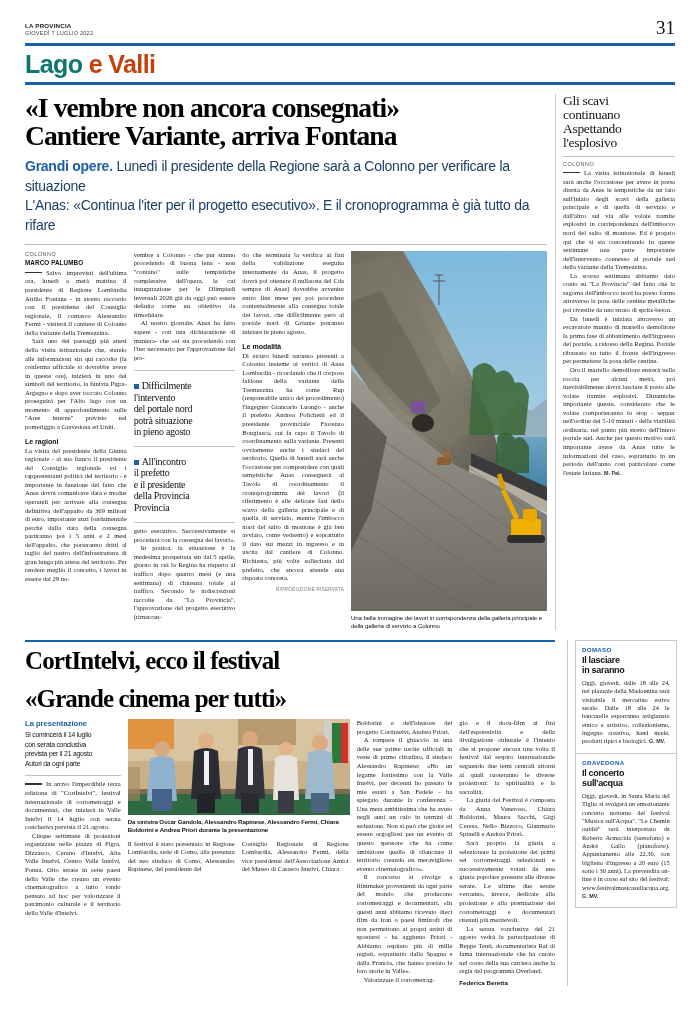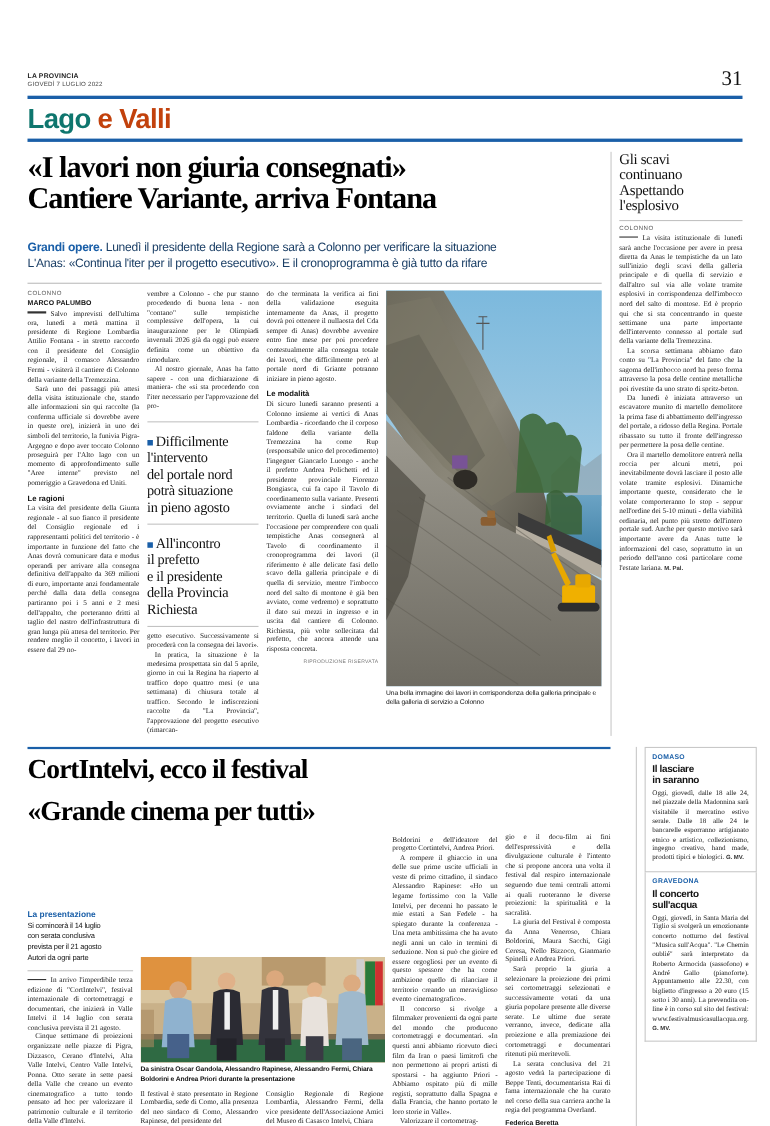--- a/index.html
+++ b/index.html
@@ -7,21 +7,21 @@
     width: 700px; height: 1024px;
     background: #ffffff;
     font-family: "Liberation Serif", serif;
     color: #111;
     overflow: hidden;
   }
   .page { width: 700px; height: 1024px; position: relative; padding: 0 25px; }
 
   
   .masthead { display: flex; align-items: flex-end; justify-content: space-between;
-              padding-top: 64px; }
+              padding-top: 20px; }
   .masthead-left { line-height: 1.15; }
   .paper-name { font-family: "Liberation Sans", sans-serif; font-weight: bold;
                 font-size: 6.2px; letter-spacing: .2px; color: #222; }
   .paper-date { font-family: "Liberation Sans", sans-serif; font-size: 5.6px;
                 letter-spacing: .2px; color: #444; margin-top: 1px; }
   .page-num { font-family: "Liberation Serif", serif; font-size: 19px;
               font-weight: normal; color: #111; line-height: .85; }
 
   .rule-blue { height: 3px; background: #1a5fa8; margin-top: 7px; }
   .section-title { font-family: "Liberation Sans", sans-serif; font-weight: bold;
@@ -33,22 +33,22 @@
   
   .body-wrap { display: flex; gap: 0; margin-top: 9px; }
   .main-col { width: 530px; padding-right: 8px; }
   .side-col { width: 120px; border-left: .7px solid #c8c8c8; padding-left: 7px; }
 
   h1.headline { font-family: "Liberation Serif", serif; font-weight: bold;
                 font-size: 27.5px; line-height: 1.02; letter-spacing: -.9px;
                 color: #000; }
   h1.headline .l2 { display: block; }
 
-  .summary { margin-top: 24px; font-family: "Liberation Sans", sans-serif;
-             font-size: 11px; line-height: 1.42; color: #1b3f66;
+  .summary { margin-top: 7px; font-family: "Liberation Sans", sans-serif;
+             font-size: 14px; line-height: 1.42; color: #1b3f66;
              letter-spacing: -.25px; }
   .summary b { color: #1a5fa8; }
   .summary .ln { display: block; }
 
   .hr-thin { height: .7px; background: #bcbcbc; margin: 8px 0 6px; }
 
   
   .art-grid { display: flex; gap: 7px; }
   .col { width: 103px; }
   .col.photo-col { width: 196px; }
@@ -63,21 +63,21 @@
           line-height: 1.30; text-align: justify; color: #1a1a1a;
           hyphens: auto; -webkit-hyphens: auto; }
   p.txt + p.txt { text-indent: 7px; }
   .dinkus { display: inline-block; width: 17px; height: 1.6px;
             background: #333; vertical-align: middle; margin-right: 4px;
             position: relative; top: -1px; }
 
   .subhead { font-family: "Liberation Sans", sans-serif; font-weight: bold;
              font-size: 7px; color: #111; margin: 6px 0 2px; }
 
-  .pullquote { font-family: "Liberation Serif", serif; font-size: 13px;
+  .pullquote { font-family: "Liberation Serif", serif; font-size: 10px;
                line-height: 1.16; color: #111; margin: 9px 0 8px;
                letter-spacing: -.3px; }
   .pullquote .sq { display: inline-block; width: 5px; height: 5px;
                    background: #1a5fa8; margin-right: 3px; }
   .pullquote .pl { display: block; }
   .pq-rule { height: .7px; background: #c2c2c2; margin-bottom: 5px; }
 
   
   .photo { width: 196px; height: 360px; position: relative; overflow: hidden;
            background: linear-gradient(#8fc4e2, #bcd8e8); }
@@ -94,21 +94,21 @@
   .side-rule { height: .7px; background: #c2c2c2; margin: 6px 0 4px; }
 
   
   .lower { margin-top: 10px; }
   .rule-blue3 { height: 2.2px; background: #1a5fa8; }
   h1.headline2 { font-family: "Liberation Serif", serif; font-weight: bold;
                  font-size: 25px; line-height: 1.04; letter-spacing: -.9px;
                  color: #000; margin-top: 6px; }
   h1.headline2 .l2 { display: block; margin-top: 12px; }
 
-  .lower-grid { display: flex; gap: 7px; margin-top: 7px; align-items: flex-end; }
+  .lower-grid { display: flex; gap: 7px; margin-top: 7px; }
   .lead-box { width: 103px; }
   .lead-title { font-family: "Liberation Sans", sans-serif; font-weight: bold;
                 font-size: 7.6px; color: #1a5fa8; margin-bottom: 2px; }
   .lead-txt { font-family: "Liberation Sans", sans-serif; font-size: 6.8px;
               line-height: 1.42; color: #111; letter-spacing: -.2px; }
   .lead-txt span { display: block; }
   .lead-rule { height: .7px; background: #c2c2c2; margin: 6px 0 5px; }
 
   .photo2 { width: 222px; height: 96px; overflow: hidden; position: relative;
             background: #c8b99a; }
@@ -149,21 +149,21 @@
   <div class="rule-blue"></div>
   <div class="section-title">
     <span class="a">Lago</span><span class="b"> e Valli</span>
   </div>
   <div class="rule-blue2"></div>
 
   <div class="body-wrap">
 
     <div class="main-col">
       <h1 class="headline">
-        <span>«I lavori non giuria consegnati»</span>
+        <span>«I vembre non ancora consegnati»</span>
         <span class="l2">Cantiere Variante, arriva Fontana</span>
       </h1>
 
       <div class="summary">
         <span class="ln"><b>Grandi opere.</b><span> Lunedì il presidente della Regione sarà a Colonno per verificare la situazione</span></span>
         <span class="ln">L'Anas: «Continua l'iter per il progetto esecutivo». E il cronoprogramma è già tutto da rifare</span>
       </div>
 
       <div class="hr-thin"></div>
 
@@ -188,21 +188,21 @@
             <span class="pl">del portale nord</span>
             <span class="pl">potrà situazione</span>
             <span class="pl">in pieno agosto</span>
           </div>
           <div class="pq-rule"></div>
           <div class="pullquote">
             <span class="pl"><span class="sq"></span><span>All'incontro</span></span>
             <span class="pl">il prefetto</span>
             <span class="pl">e il presidente</span>
             <span class="pl">della Provincia</span>
-            <span class="pl">Richiesta</span>
+            <span class="pl">Provincia</span>
           </div>
           <div class="pq-rule"></div>
           <p class="txt">getto esecutivo. Successivamente si procederà con la consegna dei lavori».</p>
           <p class="txt">In pratica, la situazione è la medesima prospettata sin dal 5 aprile, giorno in cui la Regina ha riaperto al traffico dopo quattro mesi (e una settimana) di chiusura totale al traffico. Secondo le indiscrezioni raccolte da "La Provincia", l'approvazione del progetto esecutivo (rimarcan-</p>
         </div>
 
         <div class="col">
           <p class="txt">do che terminata la verifica ai fini della validazione eseguita internamente da Anas, il progetto dovrà poi ottenere il nullaosta del Cda sempre di Anas) dovrebbe avvenire entro fine mese per poi procedere contestualmente alla consegna totale dei lavori, che difficilmente però al portale nord di Griante potranno iniziare in pieno agosto.</p>
           <div class="subhead">Le modalità</div>
           <p class="txt">Di sicuro lunedì saranno presenti a Colonno insieme ai vertici di Anas Lombardia - ricordando che il corposo faldone della variante della Tremezzina ha come Rup (responsabile unico del procedimento) l'ingegner Giancarlo Luongo - anche il prefetto Andrea Polichetti ed il presidente provinciale Fiorenzo Bongiasca, cui fa capo il Tavolo di coordinamento sulla variante. Presenti ovviamente anche i sindaci del territorio. Quella di lunedì sarà anche l'occasione per comprendere con quali tempistiche Anas consegnerà al Tavolo di coordinamento il cronoprogramma dei lavori (il riferimento è alle delicate fasi dello scavo della galleria principale e di quella di servizio, mentre l'imbocco nord del salto di montone è già ben avviato, come vedremo) e soprattutto il dato sui mezzi in ingresso e in uscita dal cantiere di Colonno. Richiesta, più volte sollecitata dal prefetto, che ancora attende una risposta concreta.</p>
@@ -296,21 +296,21 @@
       <div class="side-rule"></div>
       <div class="kicker">COLONNO</div>
       <p class="txt"><span class="dinkus"></span><span>La visita istituzionale di lunedì sarà anche l'occasione per avere in presa diretta da Anas le tempistiche da un lato sull'inizio degli scavi della galleria principale e di quella di servizio e dall'altro sul via alle volate tramite esplosivi in corrispondenza dell'imbocco nord del salto di montose. Ed è proprio qui che si sta concentrando in queste settimane una parte importante dell'intervento connesso al portale sud della variante della Tremezzina.</span></p>
       <p class="txt">La scorsa settimana abbiamo dato conto su "La Provincia" del fatto che la sagoma dell'imbocco nord ha preso forma attraverso la posa delle centine metalliche poi rivestite da uno strato di spritz-beton.</p>
       <p class="txt">Da lunedì è iniziata attraverso un escavatore munito di martello demolitore la prima fase di abbattimento dell'ingresso del portale, a ridosso della Regina. Portale ribassato su tutto il fronte dell'ingresso per permettere la posa delle centine.</p>
       <p class="txt"><span>Ora il martello demolitore entrerà nella roccia per alcuni metri, poi inevitabilmente dovrà lasciare il posto alle volate tramite esplosivi. Dinamiche importante queste, considerato che le volate comporteranno lo stop - seppur nell'ordine dei 5-10 minuti - della viabilità ordinaria, nel punto più stretto dell'intero portale sud. Anche per questo motivo sarà importante avere da Anas tutte le informazioni del caso, soprattutto in un periodo dell'anno così particolare come l'estate lariana.</span> <span class="sig">M. Pal.</span></p>
     </div>
   </div>
 
   <div class="lower">
-    <div style="display:flex; gap:23px;">
+    <div style="display:flex; gap:12px;">
       <div style="width:530px;">
         <div class="rule-blue3"></div>
         <h1 class="headline2">
           <span>CortIntelvi, ecco il festival</span>
           <span class="l2">«Grande cinema per tutti»</span>
         </h1>
 
         <div class="lower-grid">
 
           <div class="lead-box">

